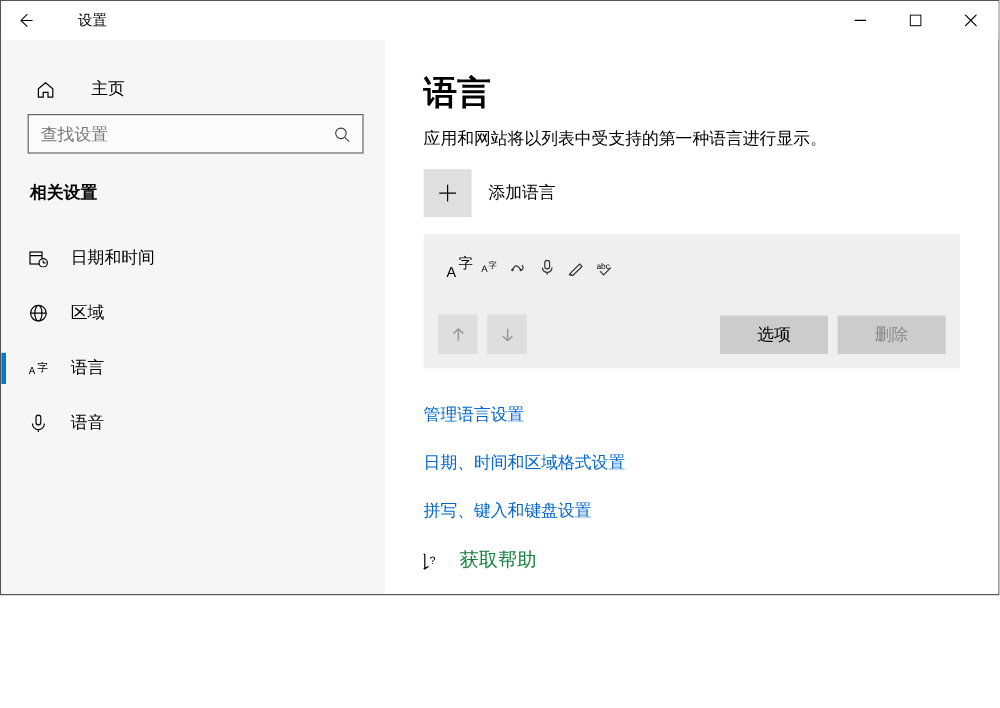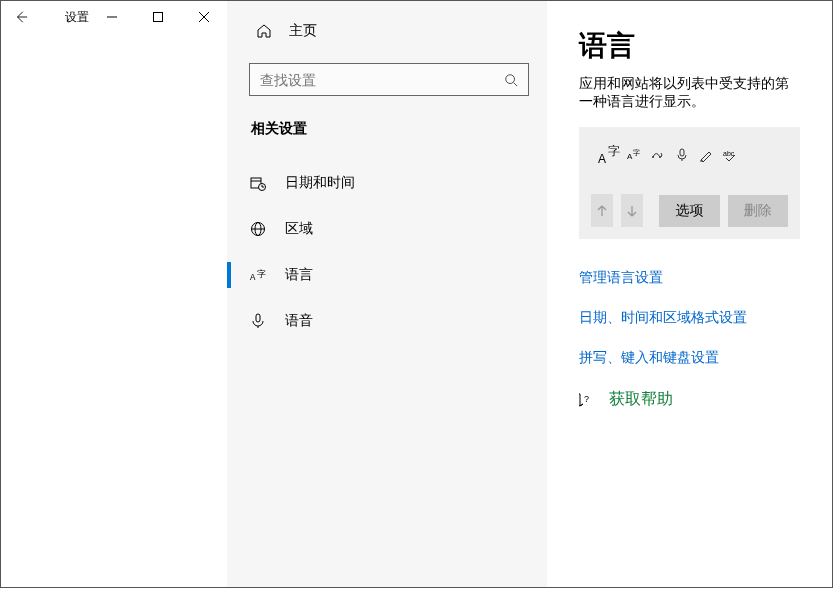--- a/index.html
+++ b/index.html
@@ -7,25 +7,25 @@
     font-family: "Microsoft YaHei", "Segoe UI", sans-serif;
     font-size: 14px;
     color: #000;
     background: #fff;
     width: 833px;
     height: 590px;
     overflow: hidden;
   }
   .window {
     width: 833px;
-    height: 588px;
+    height: 496px;
     border: 1px solid #555;
     position: relative;
     display: flex;
-    flex-direction: row;
+    flex-direction: column;
     background: #fff;
   }
   .titlebar {
     height: 32px;
     display: flex;
     align-items: center;
     background: #fff;
   }
   .back-btn {
     width: 40px;
@@ -59,24 +59,24 @@
   }
   .sidebar {
     width: 320px;
     background: #f6f6f6;
     padding-top: 10px;
     display: flex;
     flex-direction: column;
   }
   .home-row {
     display: flex;
-    align-items: center;
+    align-items: flex-end;
     height: 40px;
     padding-left: 28px;
-    gap: 16px;
+    gap: 29px;
     cursor: pointer;
   }
   .search-wrap {
     margin: 12px 18px 8px 22px;
   }
   .search-box {
     position: relative;
     border: 1px solid #666;
     background: #fbfbfb;
     height: 33px;
@@ -341,20 +341,29 @@
           </span>
           <span>语音</span>
         </div>
       </div>
     </div>
 
     <div class="main">
       <div class="page-title">语言</div>
       <div class="page-desc">应用和网站将以列表中受支持的第一种语言进行显示。</div>
 
+      <div class="add-lang">
+        <div class="add-square">
+          <svg width="16" height="16" viewBox="0 0 16 16">
+              <line x1="8" y1="1" x2="8" y2="15" stroke="#000" stroke-width="1"></line>
+              <line x1="1" y1="8" x2="15" y2="8" stroke="#000" stroke-width="1"></line>
+            </svg>
+        </div>
+        <span>添加语言</span>
+      </div>
 
       <div class="lang-card">
         <div class="lang-row">
           <div class="lang-glyph">
             <svg width="24" height="24" viewBox="0 0 24 24">
                 <text x="0" y="20" font-size="12" fill="#000">A</text>
                 <text x="10" y="12" font-size="12" fill="#000">字</text>
               </svg>
           </div>
           <div class="lang-icons">

